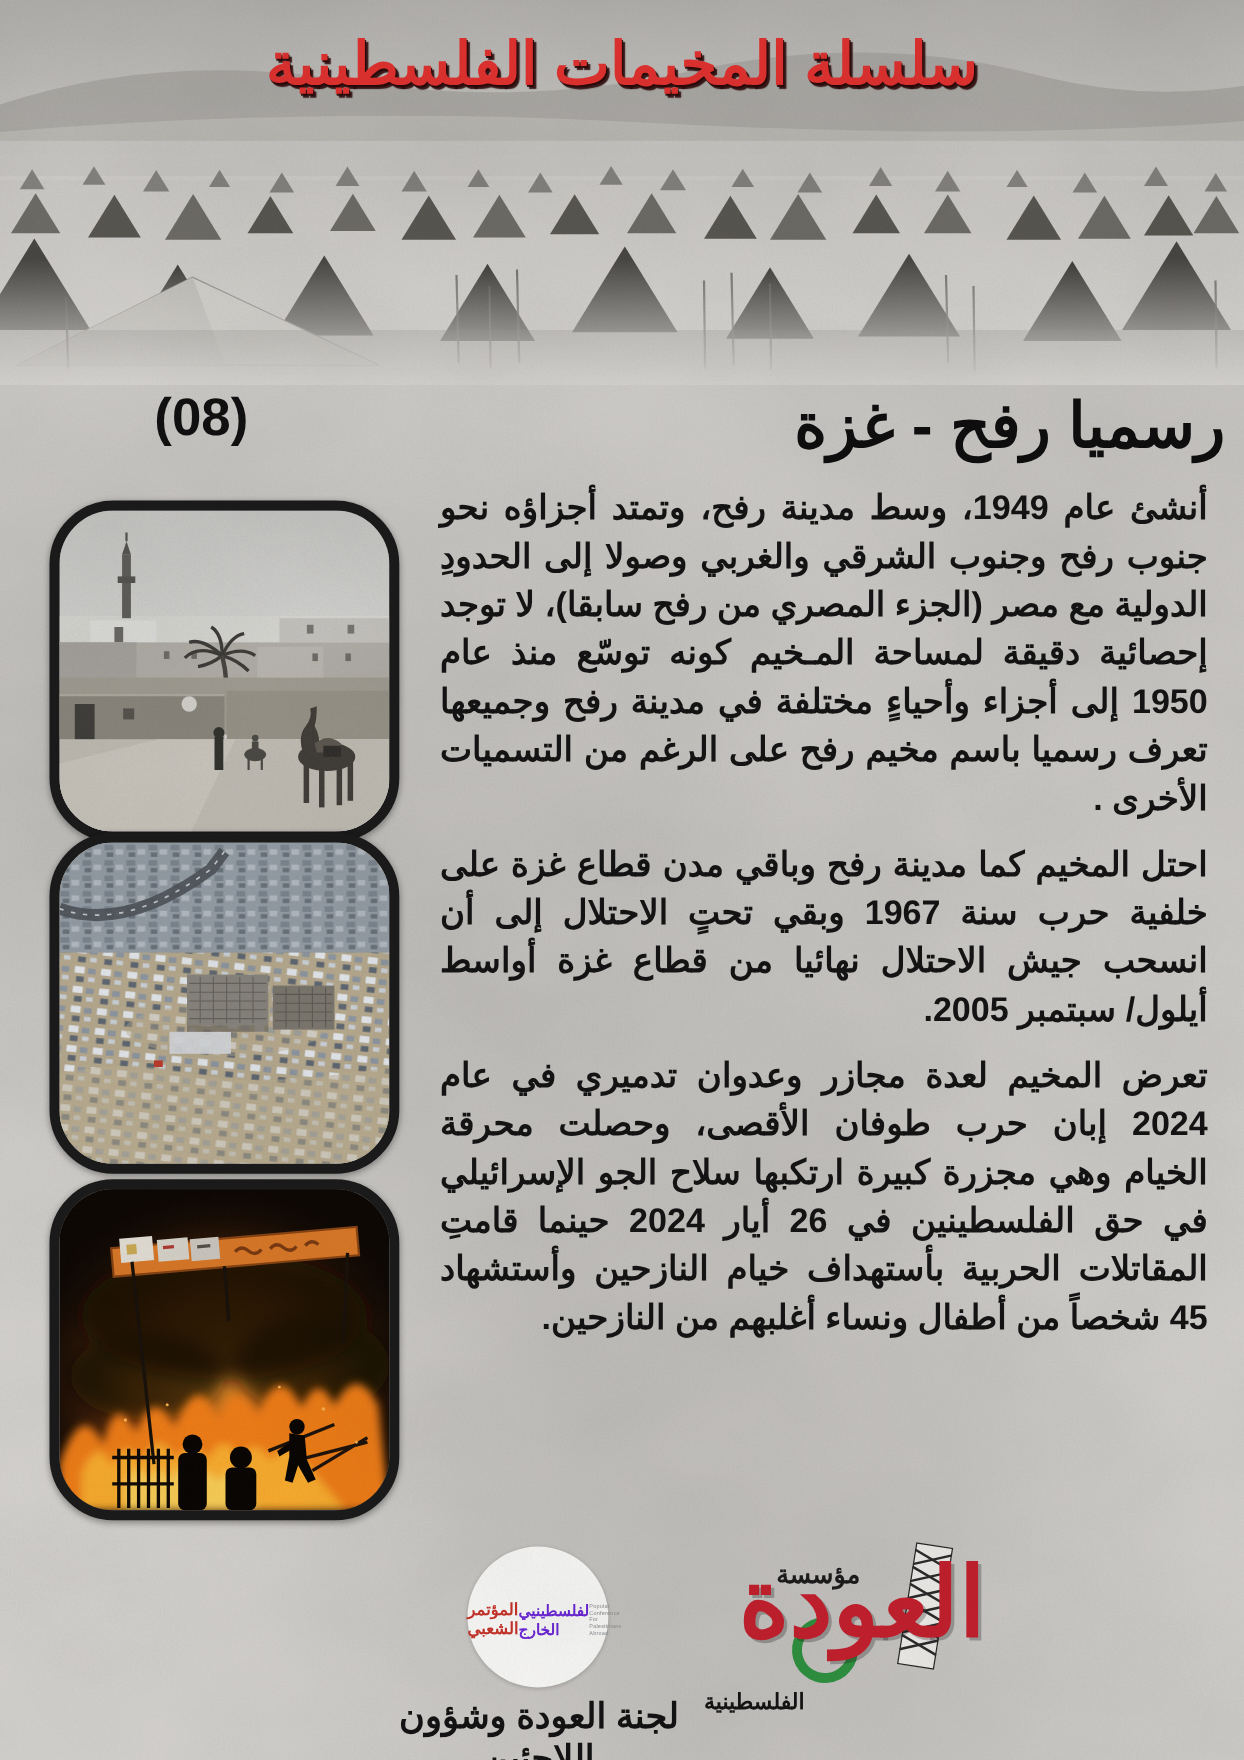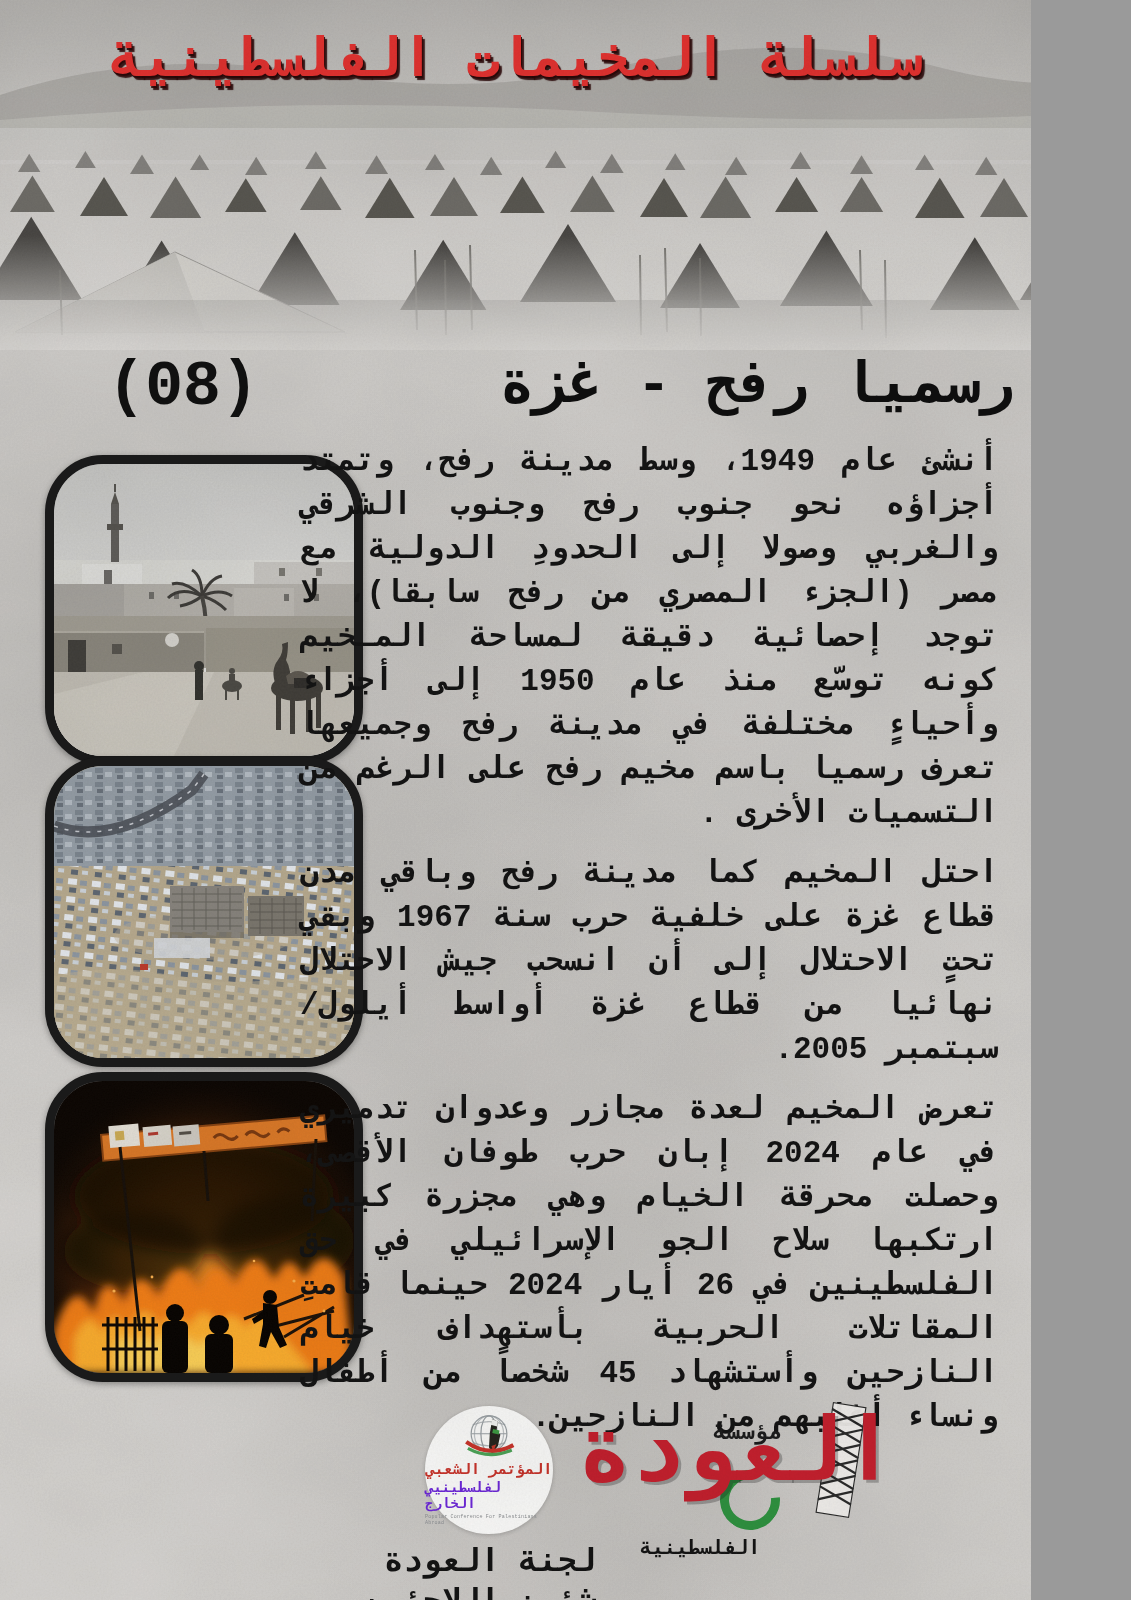--- a/index.html
+++ b/index.html
@@ -1,57 +1,57 @@
 <!DOCTYPE html>
 <html lang="ar"><head>
 <meta charset="utf-8">
 <style>
   html,body{margin:0;padding:0;background:#9a9a9a;}
   .page{
-    position:relative;width:1031px;height:1600px;overflow:hidden;
-    font-family:Liberation Mono, monospace;
+    position:relative;width:1131px;height:1600px;overflow:hidden;
+    font-family:Liberation Sans, sans-serif;
     background:
       radial-gradient(ellipse at 12% 42%, rgba(110,108,105,.22), transparent 42%),
       radial-gradient(ellipse at 88% 28%, rgba(110,108,105,.16), transparent 45%),
       radial-gradient(ellipse at 45% 72%, rgba(118,115,112,.18), transparent 48%),
       radial-gradient(ellipse at 70% 92%, rgba(110,108,105,.15), transparent 40%),
       #d8d6d3;
   }
   .grain{position:absolute;inset:0;z-index:6;pointer-events:none;opacity:.85;mix-blend-mode:multiply;}
   .header{position:absolute;top:0;left:0;width:1131px;height:350px;z-index:1;}
   .header svg{display:block;width:100%;height:100%;}
   .series-title{
     position:absolute;top:26px;left:0;width:100%;margin:0;text-align:center;z-index:2;
     font-size:54px;font-weight:bold;color:#e23230;
     text-shadow:3px 4px 1px rgba(42,8,8,.9), 1px 2px 0 rgba(42,8,8,.9);
     letter-spacing:1px;
   }
   .issue-number{
     position:absolute;left:88px;top:352px;width:190px;z-index:2;direction:ltr;
-    text-align:center;font-size:63px;font-weight:bold;color:#101010;
+    text-align:center;font-size:48px;font-weight:bold;color:#101010;
   }
   .photo{
     position:absolute;left:45px;width:300px;height:292px;z-index:2;
     border:9px solid #1b1b1b;border-radius:58px;overflow:hidden;background:#777;
     box-shadow:0 2px 6px rgba(0,0,0,.35);
   }
   .photo svg{display:block;width:100%;height:100%;}
   .photo-1{top:455px;}
   .photo-2{top:757px;}
   .photo-3{top:1072px;}
   .text-col{position:absolute;top:350px;right:17px;width:730px;z-index:2;direction:rtl;}
   .camp-title{margin:0 0 14px 0;font-size:57px;line-height:1.3;font-weight:bold;color:#0e0e0e;text-align:right;}
   .camp-paragraph{
     margin:16px;font-size:31px;line-height:44px;font-weight:bold;color:#141414;
     text-align:justify;text-align-last:right;
   }
   
   .pc-logo{
     position:absolute;left:425px;top:1406px;width:128px;height:128px;border-radius:50%;
-    background:#fbfbfa;z-index:2;display:flex;flex-direction:column;align-items:center;
+    background:#fbfbfa;z-index:2;display:flex;flex-direction:row;align-items:center;
     padding-top:5px;box-sizing:border-box;box-shadow:0 1px 4px rgba(0,0,0,.2);
   }
   .pc-red{font-size:15px;font-weight:bold;color:#c9342b;line-height:1.1;}
   .pc-green{font-size:14px;font-weight:bold;color:#6d28d9;line-height:1.2;}
   .pc-en{font-size:5px;color:#8d9093;letter-spacing:.2px;margin-top:1px;}
   .pc-caption{
     position:absolute;left:330px;top:1541px;width:320px;z-index:2;text-align:center;
     font-size:32px;font-weight:bold;color:#131313;direction:rtl;
   }
   

